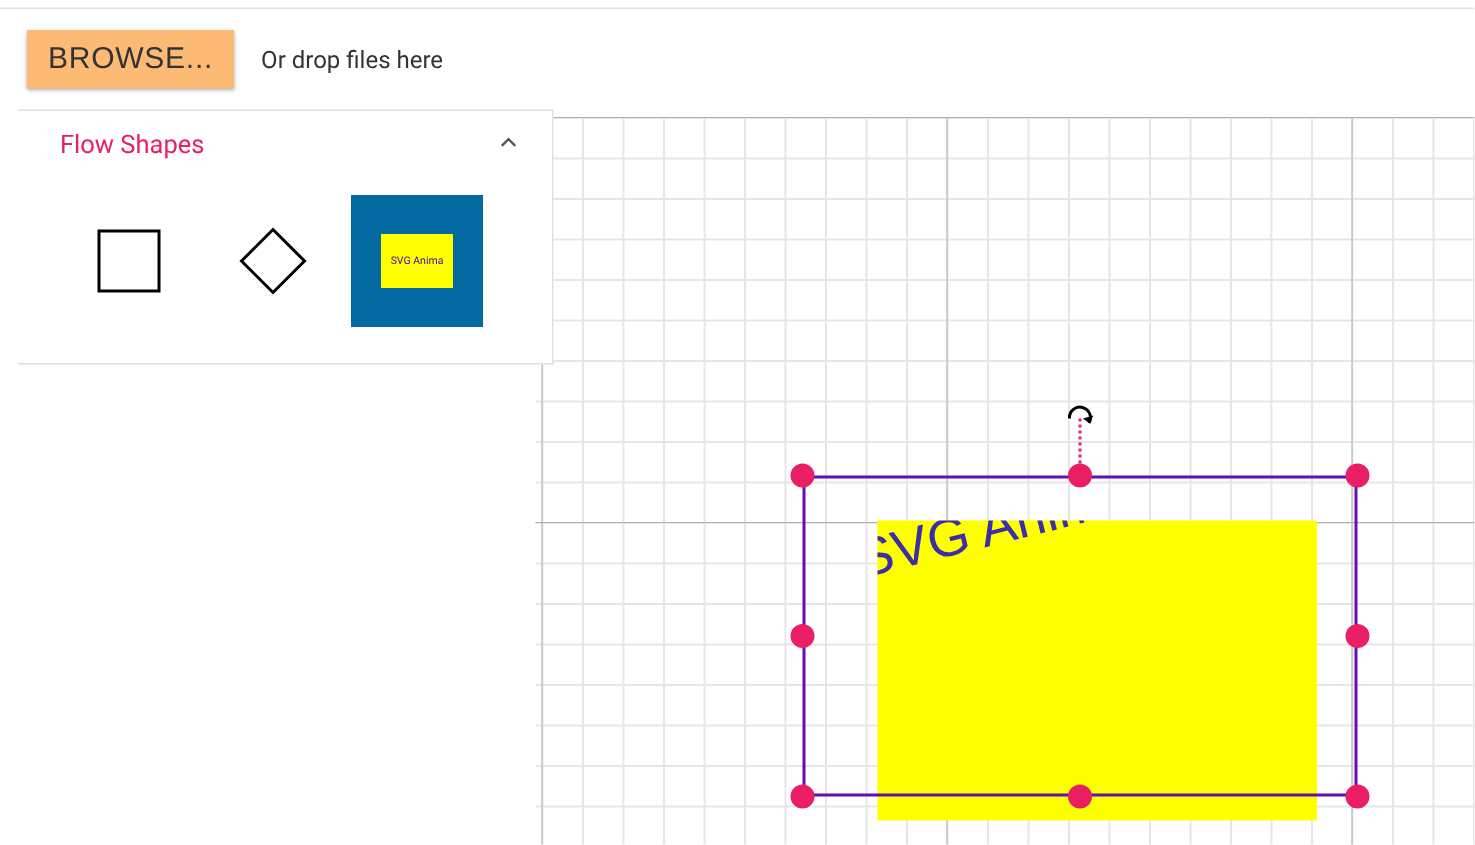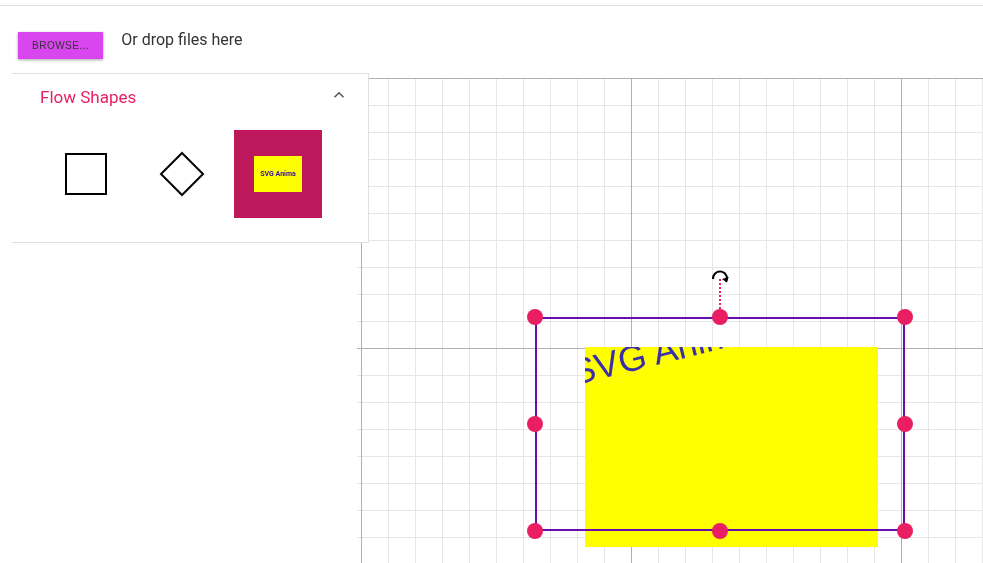--- a/index.html
+++ b/index.html
@@ -15,30 +15,29 @@
       height: 6px;
       border-bottom: 1px solid #e0e0e0;
     }
     .upload-bar {
       display: flex;
       align-items: center;
       padding: 14px 18px;
       gap: 18px;
     }
     .browse-btn {
-      background: #d946ef;
+      background: #fdba74;
       border: none;
       box-shadow: 0 1px 3px rgba(0,0,0,0.25), 0 1px 2px rgba(0,0,0,0.12);
       padding: 8px 14px;
-      font-size: 10px;
+      font-size: 20px;
       font-weight: 500;
       letter-spacing: 0.5px;
       cursor: pointer;
       color: #333;
-      margin-top: 12px;
     }
     .drop-hint {
       color: #333;
       font-size: 16px;
     }
     .content-area {
       position: relative;
     }
     .shapes-panel {
       position: absolute;
@@ -74,22 +73,21 @@
     .shape-item {
       width: 88px;
       height: 88px;
       display: flex;
       align-items: center;
       justify-content: center;
       cursor: grab;
       background: transparent;
     }
     .shape-item.selected {
-      background: #be185d;
-      font-weight: bold;
+      background: #0369a1;
     }
     .svg-anim-thumb {
       width: 48px;
       height: 36px;
       background: yellow;
       display: flex;
       align-items: center;
       justify-content: center;
       font-size: 7px;
       color: #3a0ca3;

